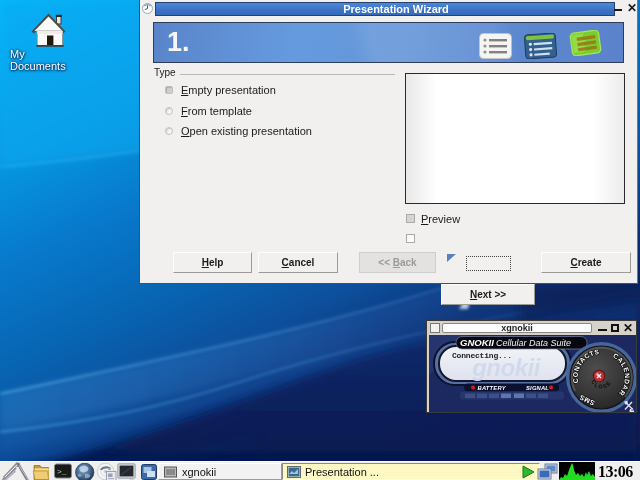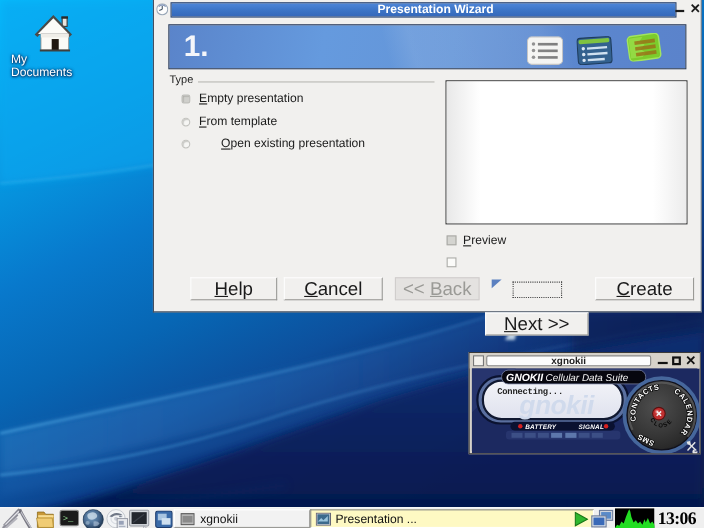--- a/index.html
+++ b/index.html
@@ -21,21 +21,21 @@
 .fieldset-label{position:absolute;left:14px;top:67px;font-size:10px;color:#1a1a1a;}
 #typeline{position:absolute;left:40px;top:74px;width:215px;height:1px;background:#b8b8b4;}
 .radio{position:absolute;width:8px;height:8px;border-radius:50%;background:#f6f6f4;border:1px solid #c2c2be;box-sizing:border-box;box-shadow:inset 1px 1px 1px rgba(120,120,116,.35);}
 .rlabel{position:absolute;font-size:11px;color:#1a1a1a;}
 .rlabel u{text-decoration:underline;}
 #preview-box{position:absolute;left:265px;top:73px;width:220px;height:131px;background:#fff;border:1px solid #2a2a2a;box-sizing:border-box;}
 #preview-box .pg{position:absolute;left:0;top:0;width:100%;height:100%;background:linear-gradient(90deg,#e8e8e8 0,#ffffff 14%,#ffffff 86%,#ececec 100%);}
 .cb{position:absolute;width:9px;height:9px;background:#fbfbf9;border:1px solid #aaaaa6;box-sizing:border-box;}
 .cblabel{position:absolute;font-size:11px;color:#1a1a1a;}
 
-.btn{position:absolute;top:252px;height:21px;background:#f1f0ee;border:1px solid #9a9a96;border-top-color:#fdfdfd;border-left-color:#fdfdfd;box-sizing:border-box;text-align:center;font-size:17px;color:#1a1a1a;line-height:19px;}
+.btn{position:absolute;top:252px;height:21px;background:#f1f0ee;border:1px solid #9a9a96;border-top-color:#fdfdfd;border-left-color:#fdfdfd;box-sizing:border-box;text-align:center;font-size:10px;color:#1a1a1a;line-height:19px;font-weight:bold;}
 .btn u{text-decoration:underline;}
 #btn-back{color:#9a9a96;background:#e4e2e0;border-color:#d0cecc;}
 #next-tri{position:absolute;left:307px;top:254px;width:0;height:0;border-left:9px solid #5b80c0;border-bottom:8px solid transparent;}
 #next-focus{position:absolute;left:326px;top:256px;width:43px;height:13px;border:1px dotted #444;}
 
 #mydocs{position:absolute;left:10px;top:10px;width:80px;text-align:left;}
 #mydocs .lbl{color:#fff;font-size:11px;line-height:12px;text-shadow:0 1px 2px rgba(10,40,90,.95),0 0 3px rgba(10,40,90,.8),1px 0 2px rgba(10,40,90,.6);}
 
 #xg{position:absolute;left:426px;top:320px;width:211px;height:93px;background:#d6d2ca;border:1px solid #3a3a3a;box-sizing:border-box;}
 #xg-titlebar{position:absolute;left:0;top:0;width:100%;height:14px;background:#d6d2ca;}
@@ -167,29 +167,29 @@
       </g>
     </svg>
   </div>
   <div class="fieldset-label">Type</div>
   <div id="typeline"></div>
   <div class="radio" style="left:25px;top:86px;background:#cfcfcb;border-color:#bebeba;border-radius:2px;"></div>
   <div class="rlabel" style="left:41px;top:84px;"><u>E</u>mpty presentation</div>
   <div class="radio" style="left:25px;top:107px;"></div>
   <div class="rlabel" style="left:41px;top:105px;"><u>F</u>rom template</div>
   <div class="radio" style="left:25px;top:127px;"></div>
-  <div class="rlabel" style="left:41px;top:125px;margin-left:20px;"><u>O</u>pen existing presentation</div>
+  <div class="rlabel" style="left:41px;top:125px;"><u>O</u>pen existing presentation</div>
   <div id="preview-box">
         <div class="pg"></div>
       </div>
   <div class="cb" style="left:266px;top:214px;background:#d4d4d0;"></div>
   <div class="cblabel" style="left:281px;top:213px;"><u>P</u>review</div>
   <div class="cb" style="left:266px;top:234px;"></div>
   <div class="btn" style="left:33px;width:79px;"><u>H</u>elp</div>
-  <div class="btn" style="left:118px;width:90px;"><u>C</u>ancel</div>
+  <div class="btn" style="left:118px;width:80px;"><u>C</u>ancel</div>
   <div class="btn" id="btn-back" style="left:219px;width:77px;">&lt;&lt; <u>B</u>ack</div>
   <div class="btn" style="left:301px;width:94px;margin-top:32px;"><u>N</u>ext &gt;&gt;</div>
   <div id="next-tri"></div>
   <div id="next-focus"></div>
   <div class="btn" style="left:401px;width:90px;"><u>C</u>reate</div>
 </div>
 
 <div id="xg">
   <div id="xg-titlebar">
     <div style="position:absolute;left:3px;top:2px;width:10px;height:10px;background:#f4f2ee;border:1px solid #777;box-sizing:border-box;"></div>

